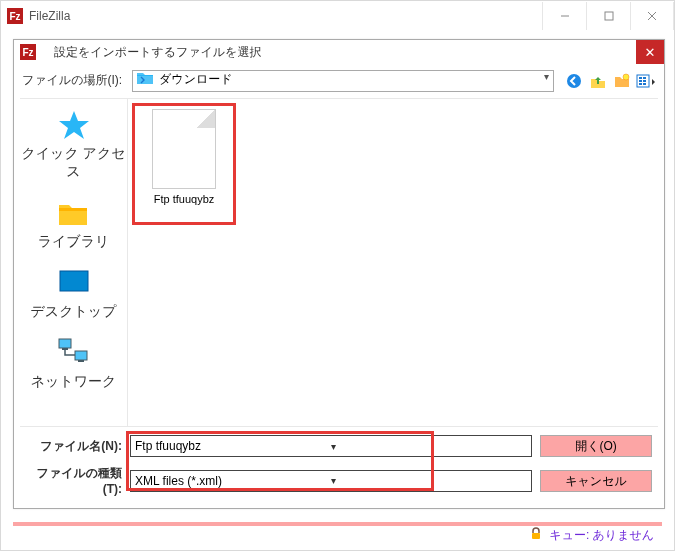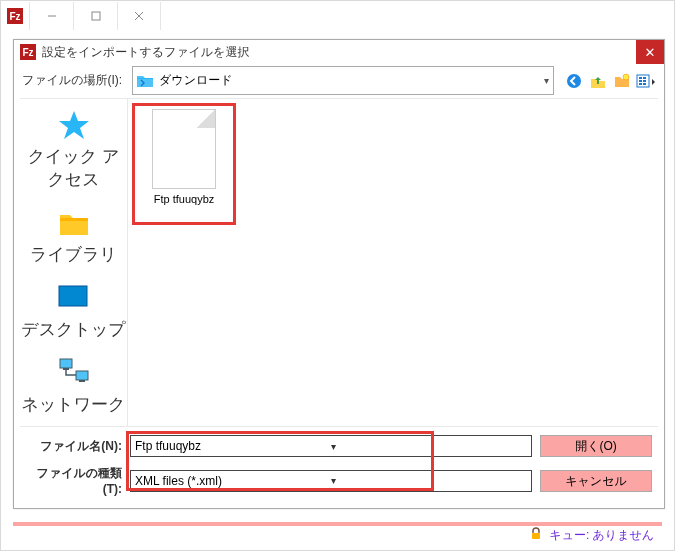--- a/index.html
+++ b/index.html
@@ -12,38 +12,38 @@
 .main-titlebar .title { color: #555; flex: 1; }
 .main-controls { display: flex; }
 .main-controls .ctl { width: 44px; height: 28px; display: flex; align-items: center; justify-content: center; color: #888; border-left: 1px solid #e6e6e6; cursor: pointer; }
 .main-controls .ctl:last-child { border-right: 1px solid #e6e6e6; }
 .main-controls svg { width: 10px; height: 10px; }
 
 
 .dialog { position: absolute; top: 38px; left: 12px; width: 652px; height: 470px; border: 1px solid #aaa; background: #fff; box-shadow: 0 0 2px rgba(0,0,0,.1); display: flex; flex-direction: column; }
 .dlg-titlebar { height: 24px; display: flex; align-items: center; padding-left: 6px; background: #fff; }
 .dlg-titlebar .app-icon { width: 16px; height: 16px; background: #b71c1c; color: #fff; font-weight: bold; font-size: 10px; display: flex; align-items: center; justify-content: center; margin-right: 6px; }
-.dlg-titlebar .title { flex: 1; color: #333; }
+.dlg-titlebar .title { flex: 1; color: #333; margin-left: 12px; }
 .dlg-close { width: 28px; height: 24px; background: #c62828; color: #fff; display: flex; align-items: center; justify-content: center; cursor: pointer; font-size: 13px; }
 
 
 .loc-row { height: 34px; display: flex; align-items: center; padding: 0 8px; gap: 10px; border-bottom: 1px solid transparent; }
 .loc-row label { color: #333; }
-.loc-select { flex: 1; height: 29px; border: 1px solid #a9a9a9; background: #fff; display: flex; align-items: center; padding: 0 4px; cursor: pointer; position: relative; }
+.loc-select { flex: 1; height: 22px; border: 1px solid #a9a9a9; background: #fff; display: flex; padding: 0 4px; cursor: pointer; position: relative; }
 .loc-select .folder-ico { width: 16px; height: 14px; margin-right: 6px; }
 .loc-select .folder-ico svg { display:block; }
 .loc-select .caret { margin-left: auto; font-size: 10px; color: #555; }
 .loc-tools { display: flex; gap: 4px; align-items: center; }
 .loc-tools .tbtn { width: 20px; height: 20px; display: flex; align-items: center; justify-content: center; cursor: pointer; }
 
 
 .dlg-body { flex: 1; display: flex; border-top: 1px solid #e8e8e8; border-bottom: 1px solid #e8e8e8; margin: 0 6px; overflow: hidden; }
 .places { width: 108px; border-right: 1px solid #e8e8e8; padding-top: 10px; display: flex; flex-direction: column; align-items: center; gap: 16px; }
 .place { display: flex; flex-direction: column; align-items: center; gap: 4px; cursor: pointer; }
-.place .label { font-size: 17px; color: #333; text-align: center; }
+.place .label { font-size: 14px; color: #333; text-align: center; }
 .place svg { width: 32px; height: 32px; }
 
 .file-area { flex: 1; background: #fff; position: relative; }
 .file-item { position: absolute; top: 8px; left: 8px; width: 96px; display: flex; flex-direction: column; align-items: center; gap: 4px; padding: 2px; cursor: pointer; }
 .file-item .thumb { width: 64px; height: 80px; background: #fff; border: 1px solid #ccc; position: relative; }
 .file-item .thumb::after { content: ""; position: absolute; right: 0; top: 0; width: 18px; height: 18px; background: linear-gradient(135deg, #fff 49%, #ddd 50%); }
 .file-item .label { font-size: 11px; text-align: center; word-break: break-all; }
 .red-frame-file { position: absolute; top: 4px; left: 4px; width: 104px; height: 122px; border: 3px solid #e53935; pointer-events: none; }
 
 
@@ -58,20 +58,21 @@
 
 .statusbar { position: absolute; bottom: 6px; left: 12px; right: 12px; height: 22px; border-top: 4px solid #fca5a5; display: flex; align-items: center; justify-content: flex-end; gap: 6px; padding: 0 8px; color: #6d28d9; }
 .statusbar .lock svg { width: 14px; height: 14px; }
 </style>
 </head>
 <body>
 
 <div class="main-window">
   <div class="main-titlebar">
     <div class="app-icon">Fz</div>
+    <div class="title">FileZilla</div>
     <div class="main-controls">
       <div class="ctl">
           <svg viewBox="0 0 10 10">
             <line x1="1" y1="5" x2="9" y2="5" stroke="#888" stroke-width="1"></line>
           </svg>
         </div>
       <div class="ctl">
           <svg viewBox="0 0 10 10">
             <rect x="1" y="1" width="8" height="8" fill="none" stroke="#888" stroke-width="1"></rect>
           </svg>

